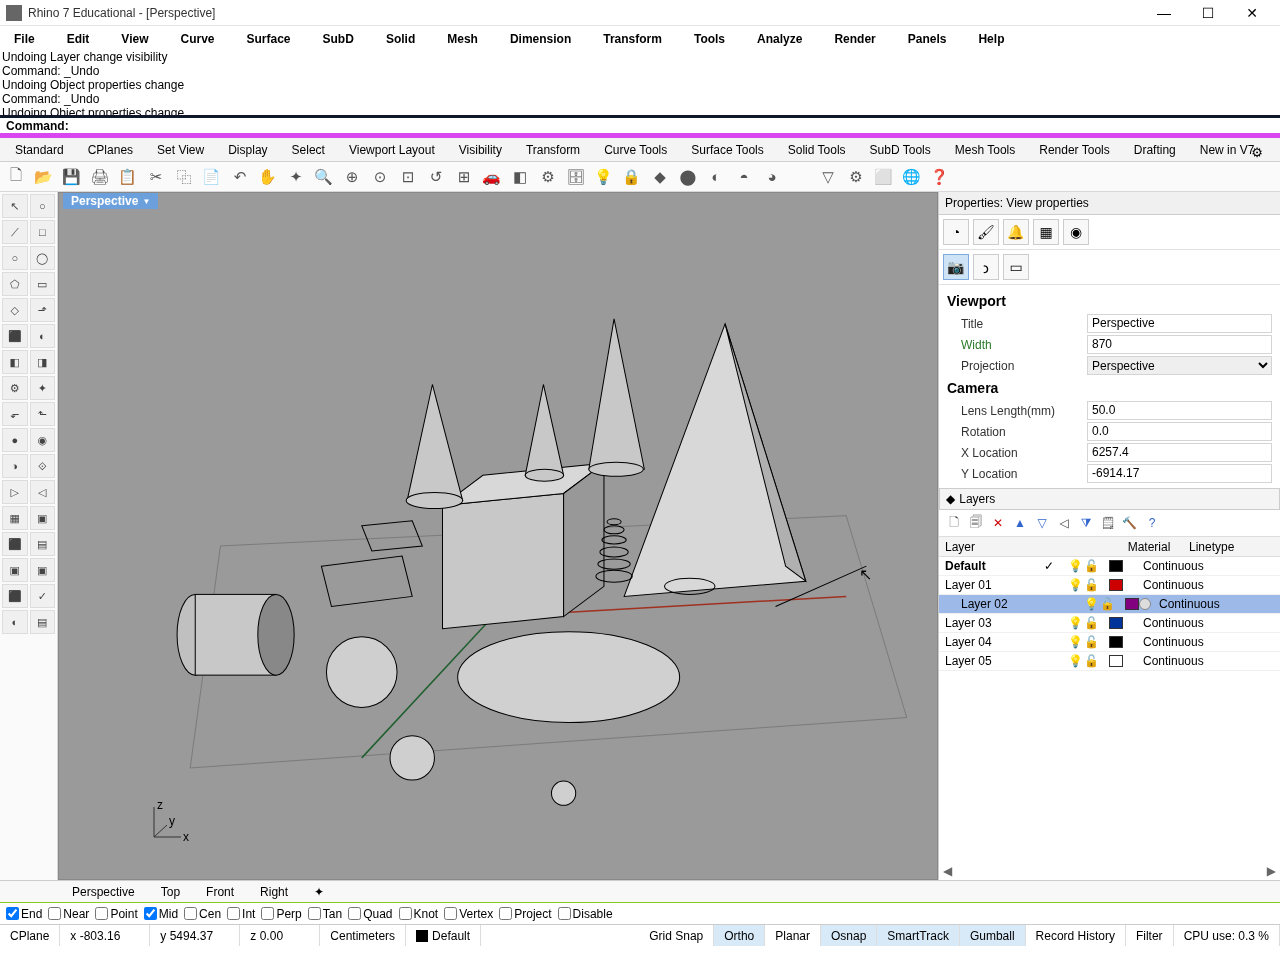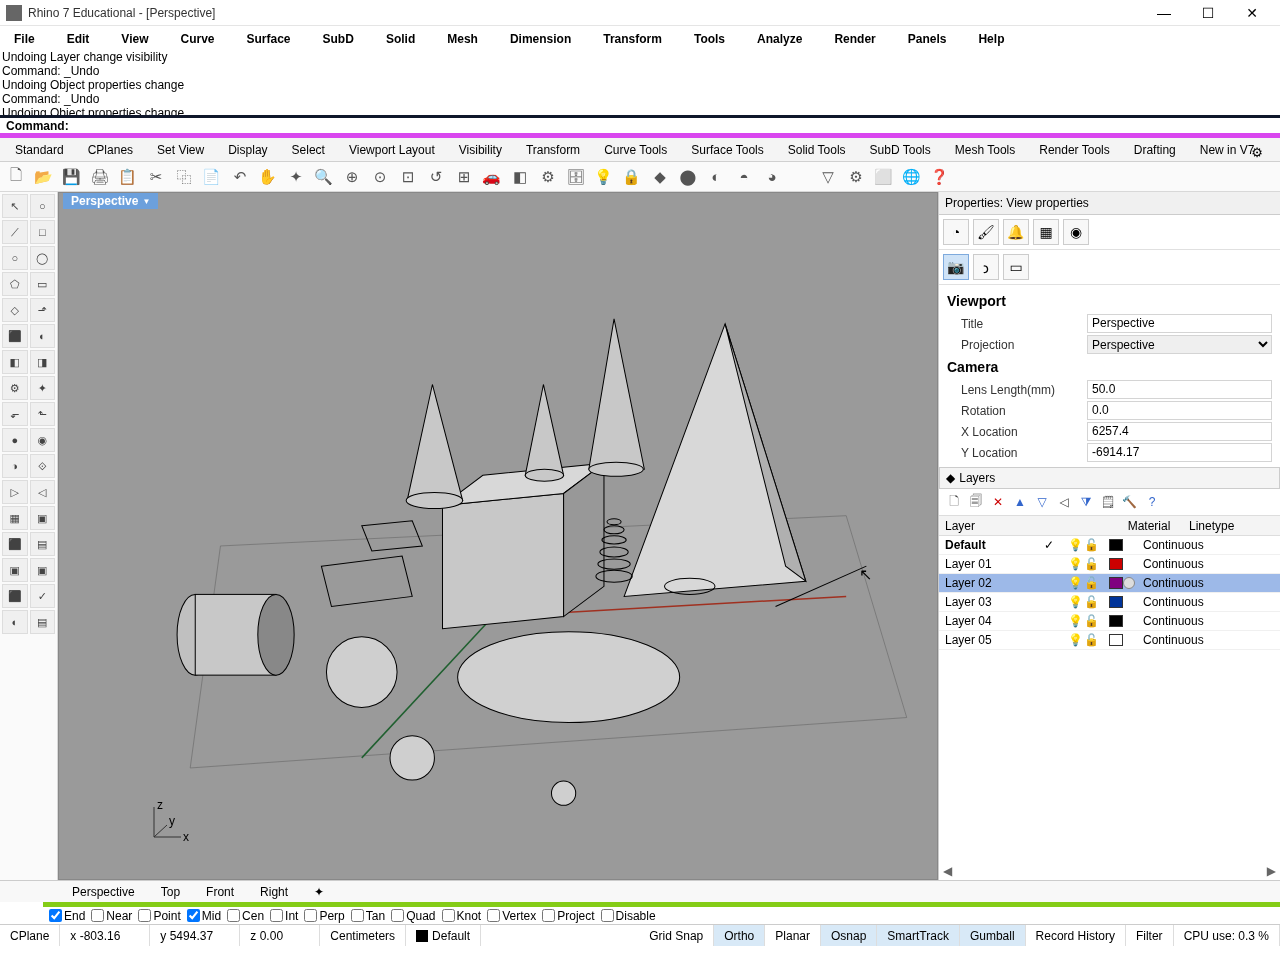--- a/index.html
+++ b/index.html
@@ -43,30 +43,30 @@
 .layertitle { background:#f4f4f4; border:1px solid #ccc; padding:3px 6px; display:flex; align-items:center; gap:4px; }
 .layertools { display:flex; gap:4px; padding:4px 6px; }
 .ltb { width:18px; height:18px; display:flex; align-items:center; justify-content:center; cursor:pointer; font-size:12px; color:#444; }
 .layertable { border-top:1px solid #ddd; }
 .layerhead { display:flex; background:#f4f4f4; border-bottom:1px solid #ddd; height:20px; align-items:center; }
 .lh1 { width:100px; padding-left:6px; }
 .lh2 { width:70px; }
 .lh3 { width:80px; text-align:center; }
 .lh4 { width:70px; }
 .layrow { display:flex; height:19px; align-items:center; border-bottom:1px solid #f0f0f0; }
-.layrow.sel { background:#9db9e8; }
+.layrow.sel { background:#9db9e8;padding-left:16px; }
 .layrow .c1 { width:100px; padding-left:6px; }
 .layrow .c2 { width:20px; text-align:center; }
 .layrow .cicons { width:50px; display:flex; gap:1px; justify-content:center; font-size:10px; }
 .layrow .csw { width:14px; height:12px; border:1px solid #333; }
 .layrow .cmat { width:20px; }
 .layrow .c3 { width:70px; }
 .viewtabs { height:22px; display:flex; align-items:center; padding:0 60px; gap:2px; border-top:1px solid #ccc; background:#f8f8f8; }
 .viewtabs span { padding:2px 12px; cursor:pointer; }
-.snapbar { height:22px; display:flex; align-items:center; padding:0 6px; gap:6px; border-top:5px solid #84cc16;margin-left:43px; }
+.snapbar { height:22px; display:flex; align-items:center; padding:0 6px; gap:6px; border-top:1px solid #84cc16; }
 .chk { display:flex; align-items:center; gap:2px; }
 .chk input { width:13px; height:13px; }
 .statusbar { height:22px; display:flex; align-items:center; border-top:1px solid #ccc; font-size:11.5px; }
 .sb { padding:0 10px; border-right:1px solid #ddd; height:100%; display:flex; align-items:center; }
 .sb.on { background:#d8e9f7; }
 svg.scene { position:absolute; top:30px; left:0; width:100%; height:calc(100% - 30px); }
 .matcirc { width:12px; height:12px; border-radius:50%; background:#ddd; border:1px solid #888; }
 </style>
 </head>
 <body>
@@ -326,20 +326,24 @@
       <div class="ibtn">𐑮</div>
       <div class="ibtn">▭</div>
     </div>
     <div class="section" style="flex:0 0 auto;">
       <h4>Viewport</h4>
       <div class="proprow">
           <div class="lbl">Title</div>
           <div class="val">Perspective</div>
         </div>
       <div class="proprow">
+          <div class="lbl link">Width</div>
+          <div class="val">870</div>
+        </div>
+      <div class="proprow">
           <div class="lbl">Projection</div>
           <select><option>Perspective</option></select>
         </div>
       <h4>Camera</h4>
       <div class="proprow">
           <div class="lbl">Lens Length(mm)</div>
           <div class="val">50.0</div>
         </div>
       <div class="proprow">
           <div class="lbl">Rotation</div>

